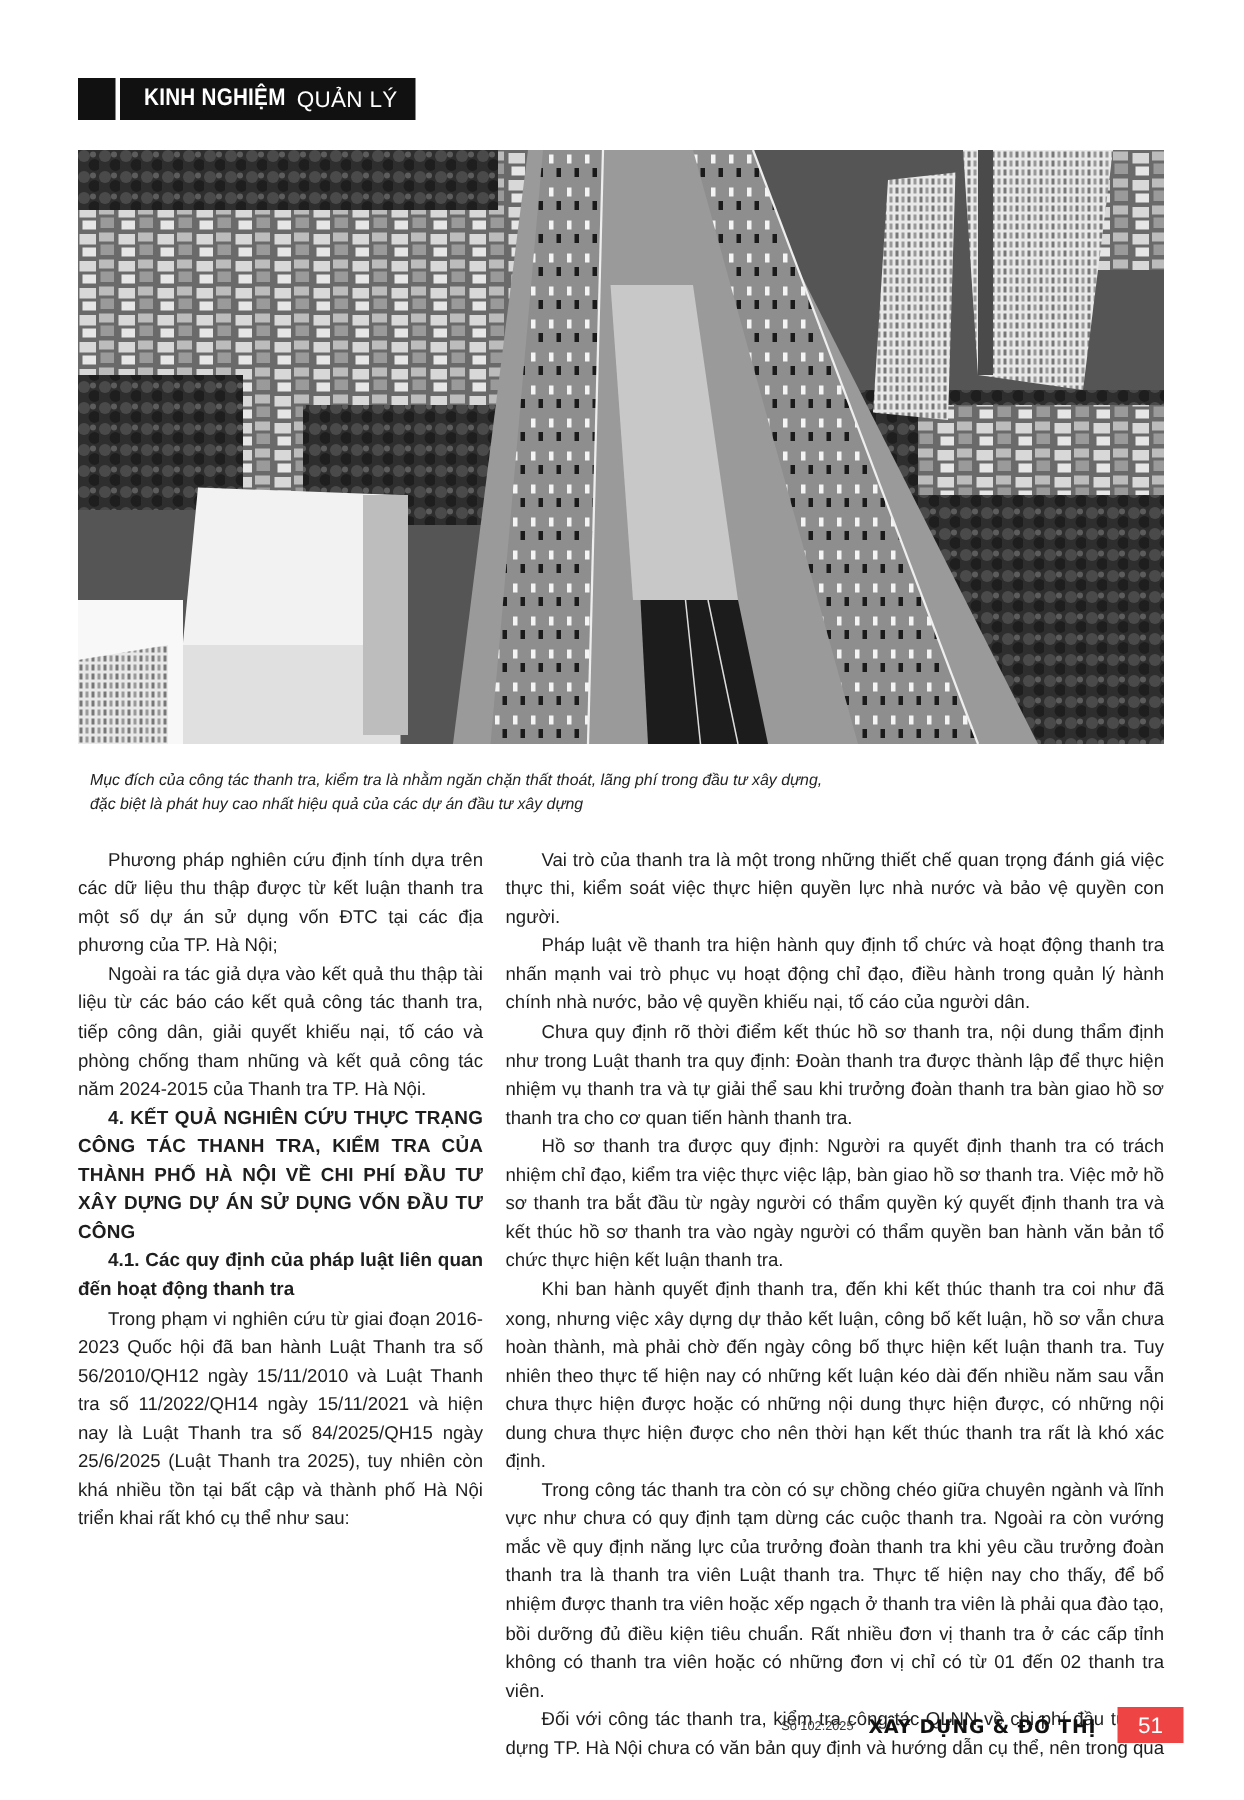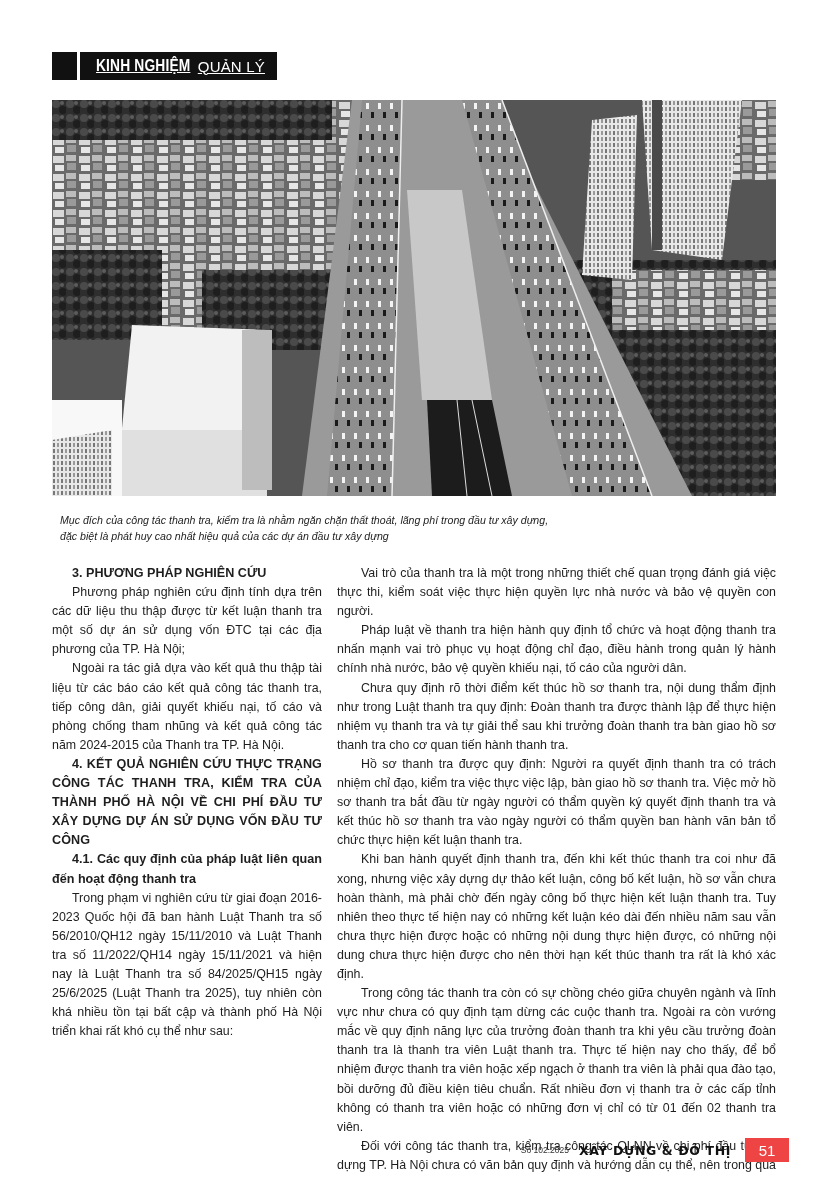--- a/index.html
+++ b/index.html
@@ -3,21 +3,21 @@
 <meta charset="utf-8">
 <style>
   html, body { margin: 0; padding: 0; background: #ffffff; }
   body { width: 829px; height: 1200px; position: relative; overflow: hidden;
          font-family: "DejaVu Sans", "Liberation Sans", sans-serif; color: #1a1a1a; }
 
   
   .section-tag { position: absolute; top: 52px; left: 52px; height: 28px; display: flex; gap: 3px; }
   .section-tag .block { width: 25px; height: 28px; background: #111; }
   .section-tag .label { height: 28px; background: #111; color: #fff; display: flex; align-items: center;
-                        padding: 0 12px 0 16px; font-size: 15px; letter-spacing: 0.2px; white-space: nowrap; text-decoration: underline; }
+                        padding: 0 12px 0 16px; font-size: 15px; letter-spacing: 0.2px; white-space: nowrap; }
   .section-tag .bold { font-family: "Liberation Sans", sans-serif; font-weight: 900; transform: scaleX(0.86);
                        transform-origin: left center; display: inline-block; font-size: 16px; margin-right: -12px; }
   .section-tag .light { font-family: "Liberation Sans", sans-serif; font-weight: 400; margin-left: 4px; font-size: 15px; }
 
   
   .photo { position: absolute; top: 100px; left: 52px; width: 724px; height: 396px; overflow: hidden; background: #5a5a5a; }
   .photo svg { display: block; }
 
   
   .caption { position: absolute; top: 512px; left: 60px; width: 710px; text-align: left;
@@ -113,21 +113,20 @@
     <rect x="190" y="230" width="30" height="160" fill="#bdbdbd"></rect>
   </svg>
 </div>
 
 <div class="caption">
   <div>Mục đích của công tác thanh tra, kiểm tra là nhằm ngăn chặn thất thoát, lãng phí trong đầu tư xây dựng,</div>
   <div>đặc biệt là phát huy cao nhất hiệu quả của các dự án đầu tư xây dựng</div>
 </div>
 
 <div class="col col-left">
-  <h3>3. PHƯƠNG PHÁP NGHIÊN CỨU</h3>
   <p class="indent">Phương pháp nghiên cứu định tính dựa trên các dữ liệu thu thập được từ kết luận thanh tra một số dự án sử dụng vốn ĐTC tại các địa phương của TP. Hà Nội;</p>
   <p class="indent">Ngoài ra tác giả dựa vào kết quả thu thập tài liệu từ các báo cáo kết quả công tác thanh tra, tiếp công dân, giải quyết khiếu nại, tố cáo và phòng chống tham nhũng và kết quả công tác năm 2024-2015 của Thanh tra TP. Hà Nội.</p>
   <h3 class="justify-wide">4. KẾT QUẢ NGHIÊN CỨU THỰC TRẠNG CÔNG TÁC THANH TRA, KIỂM TRA CỦA THÀNH PHỐ HÀ NỘI VỀ CHI PHÍ ĐẦU TƯ XÂY DỰNG DỰ ÁN SỬ DỤNG VỐN ĐẦU TƯ CÔNG</h3>
   <h3>4.1. Các quy định của pháp luật liên quan đến hoạt động thanh tra</h3>
   <p class="indent">Trong phạm vi nghiên cứu từ giai đoạn 2016-2023 Quốc hội đã ban hành Luật Thanh tra số 56/2010/QH12 ngày 15/11/2010 và Luật Thanh tra số 11/2022/QH14 ngày 15/11/2021 và hiện nay là Luật Thanh tra số 84/2025/QH15 ngày 25/6/2025 (Luật Thanh tra 2025), tuy nhiên còn khá nhiều tồn tại bất cập và thành phố Hà Nội triển khai rất khó cụ thể như sau:</p>
 </div>
 
 <div class="col col-right">
   <p class="rindent">Vai trò của thanh tra là một trong những thiết chế quan trọng đánh giá việc thực thi, kiểm soát việc thực hiện quyền lực nhà nước và bảo vệ quyền con người.</p>
   <p class="rindent">Pháp luật về thanh tra hiện hành quy định tổ chức và hoạt động thanh tra nhấn mạnh vai trò phục vụ hoạt động chỉ đạo, điều hành trong quản lý hành chính nhà nước, bảo vệ quyền khiếu nại, tố cáo của người dân.</p>

